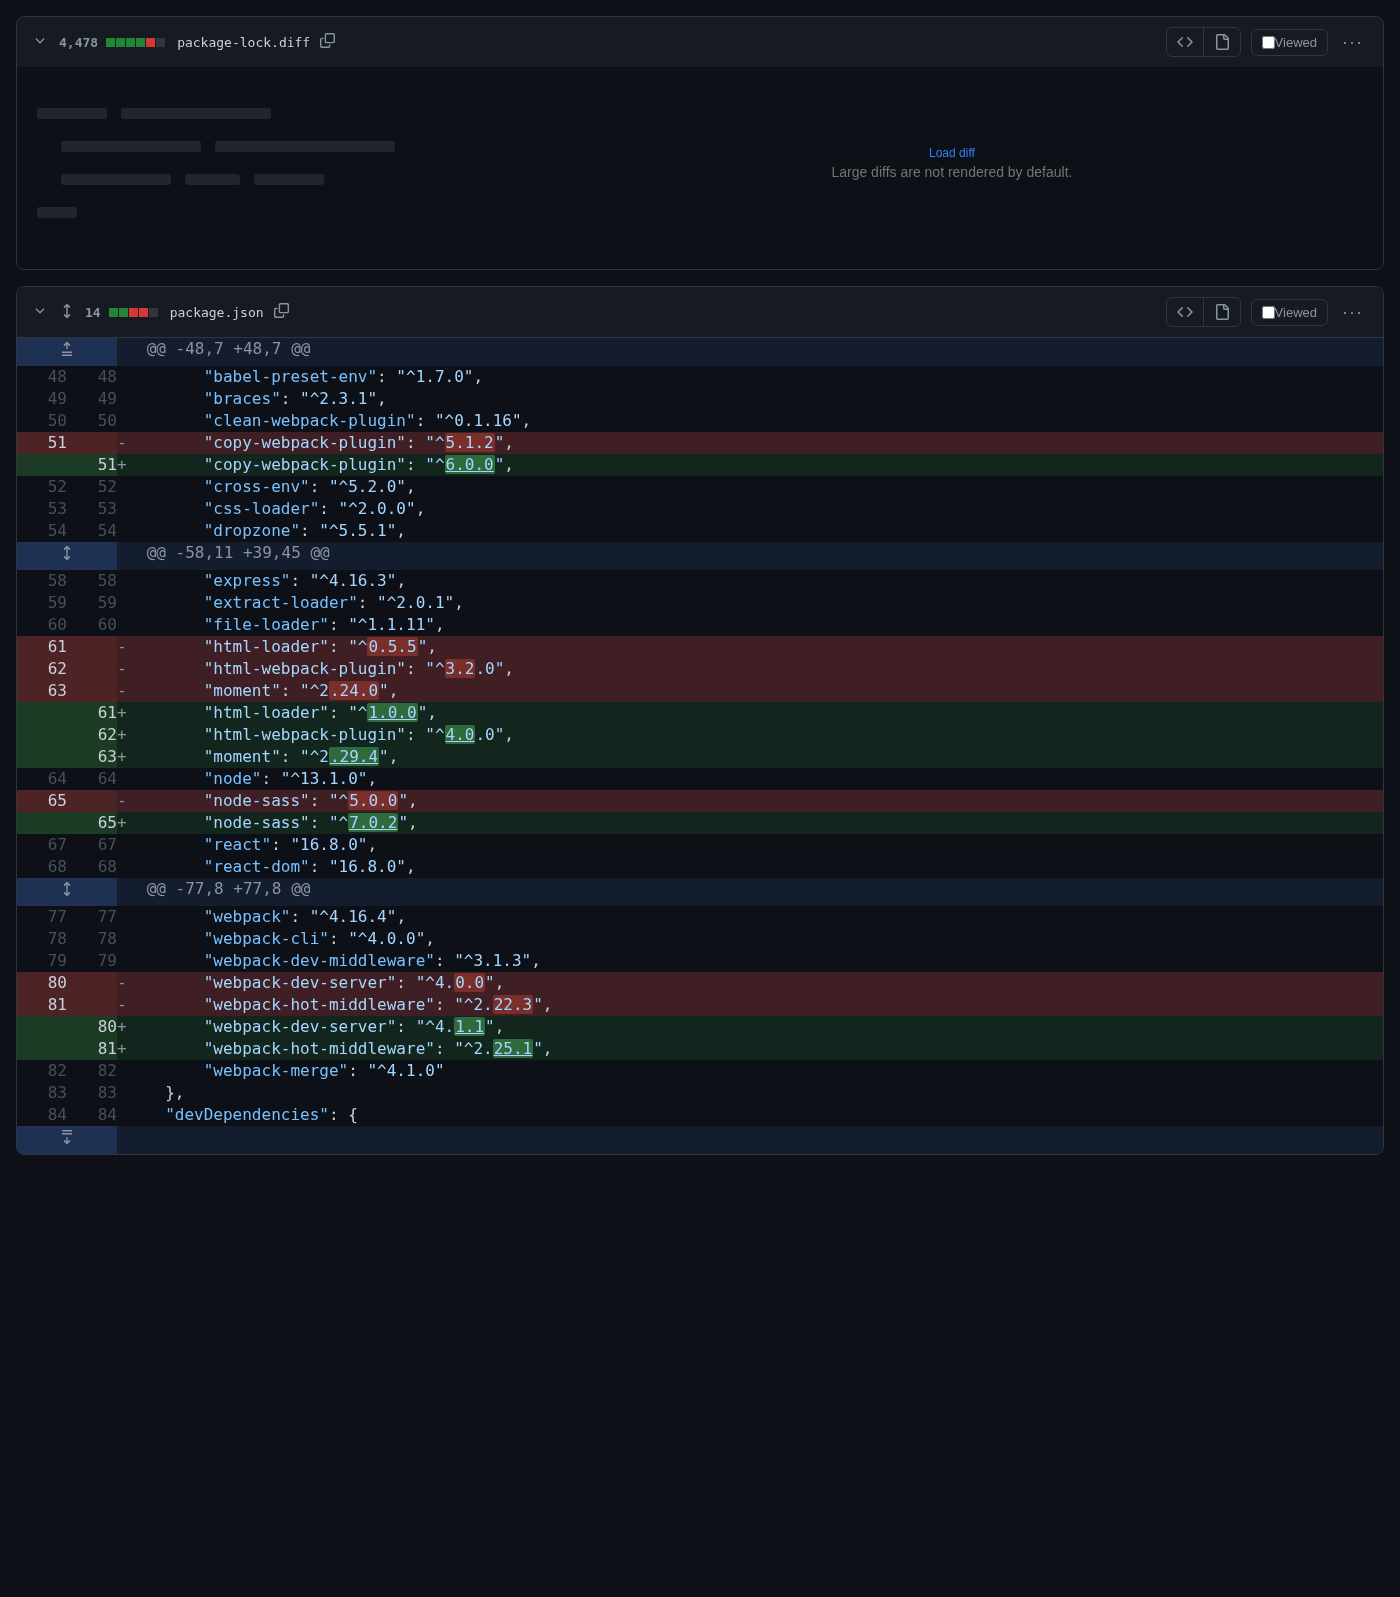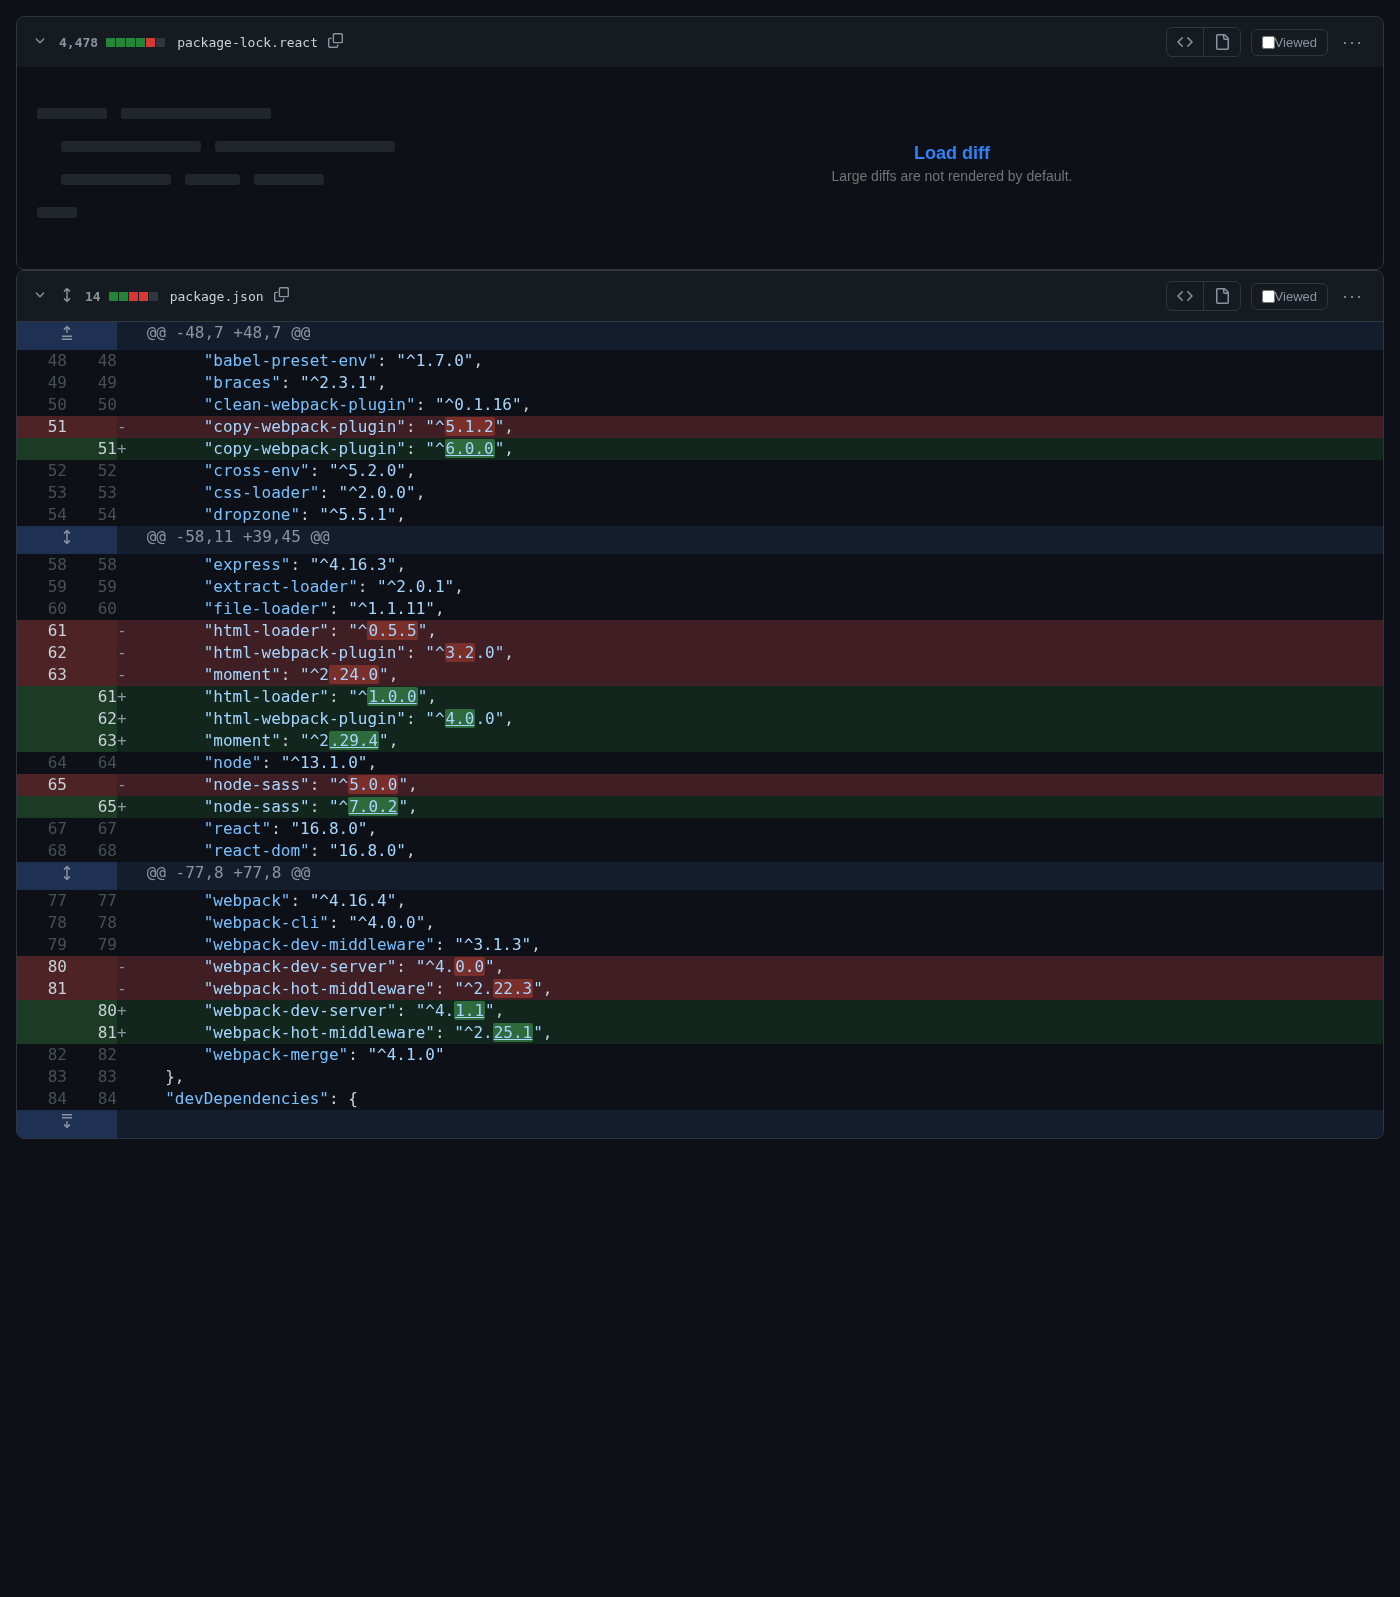--- a/index.html
+++ b/index.html
@@ -7,20 +7,21 @@
     background: #0d1117;
     color: #c9d1d9;
     font-family: -apple-system, BlinkMacSystemFont, "Segoe UI", Helvetica, Arial, sans-serif;
     font-size: 14px;
     padding: 16px;
   }
   .file-panel {
     background: #0d1117;
     border: 1px solid #30363d;
     border-radius: 8px;
+    margin-bottom: 16px;
     overflow: hidden;
   }
   .file-header {
     display: flex;
     align-items: center;
     padding: 10px 16px;
     background: #161b22;
     border-bottom: 1px solid #30363d;
   }
   .file-header.no-border { border-bottom: none; }
@@ -53,21 +54,21 @@
   .kebab { color:#8b949e; cursor:pointer; padding:4px; font-size:18px; letter-spacing:1px;}
   .load-diff-body {
     padding: 30px 20px 40px;
     display:flex;
     position:relative;
     min-height:160px;
   }
   .placeholder-lines { flex:0 0 38%; }
   .ph { background:#21262d; border-radius:3px; height:11px; margin: 11px 0; }
   .load-center { flex:1; display:flex; flex-direction:column; align-items:center; justify-content:center; }
-  .load-link { color:#2f81f7; font-size:18px; font-weight:700; cursor:pointer; margin-bottom:4px; }
+  .load-link { color:#2f81f7; font-size:12px; font-weight:400; cursor:pointer; margin-bottom:4px; }
   .load-sub { color:#737373; font-size:14px; }
   
   .diff-table { width:100%; border-collapse: collapse; font-family: ui-monospace,SFMono-Regular,Consolas,monospace; font-size:16px; line-height:22px; }
   .diff-table td { padding:0; vertical-align:top; }
   .ln { width:50px; min-width:50px; text-align:right; padding:0 10px; color:#484f58; user-select:none; background:#0d1117; }
   .ln-del { background:#4e2325; color:#c9d1d9;}
   .ln-add { background:#1b3b24; color:#c9d1d9;}
   .marker { width:22px; text-align:center; color:#8b949e; user-select:none; }
   .marker-del { background:#3f1f23; }
   .marker-add { background:#12261e; }
@@ -96,21 +97,21 @@
     </span>
     <span class="change-count">4,478</span>
     <span class="diff-bars" id="bars-0">
         <span class="bar-green"></span>
         <span class="bar-green"></span>
         <span class="bar-green"></span>
         <span class="bar-green"></span>
         <span class="bar-red"></span>
         <span class="bar-gray"></span>
       </span>
-    <span class="filename">package-lock.react</span>
+    <span class="filename">package-lock.diff</span>
     <span class="copy-icon">
       <svg width="15" height="15" viewBox="0 0 16 16" fill="currentColor">
           <path d="M0 6.75C0 5.784.784 5 1.75 5h1.5a.75.75 0 010 1.5h-1.5a.25.25 0 00-.25.25v7.5c0 .138.112.25.25.25h7.5a.25.25 0 00.25-.25v-1.5a.75.75 0 011.5 0v1.5A1.75 1.75 0 019.25 16h-7.5A1.75 1.75 0 010 14.25v-7.5z"></path>
           <path d="M5 1.75C5 .784 5.784 0 6.75 0h7.5C15.216 0 16 .784 16 1.75v7.5A1.75 1.75 0 0114.25 11h-7.5A1.75 1.75 0 015 9.25v-7.5zm1.75-.25a.25.25 0 00-.25.25v7.5c0 .138.112.25.25.25h7.5a.25.25 0 00.25-.25v-7.5a.25.25 0 00-.25-.25h-7.5z"></path>
         </svg>
     </span>
     <span class="header-spacer"></span>
     <span class="btn-group">
       <span class="icon-btn">
         <svg width="16" height="16" viewBox="0 0 16 16" fill="currentColor">

